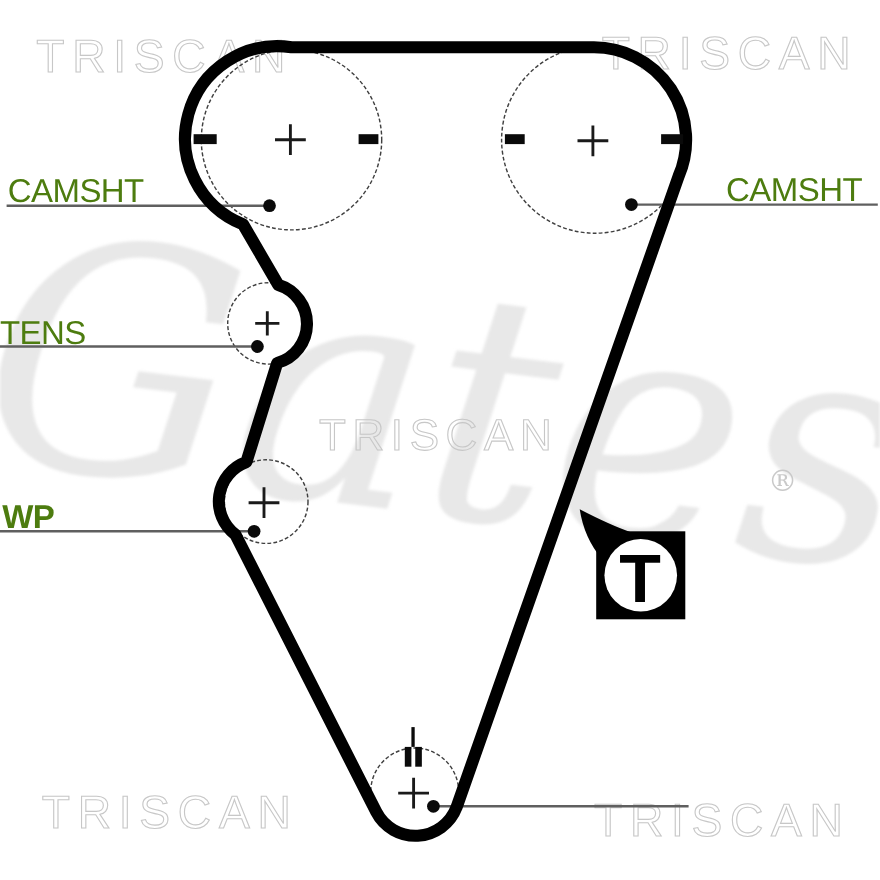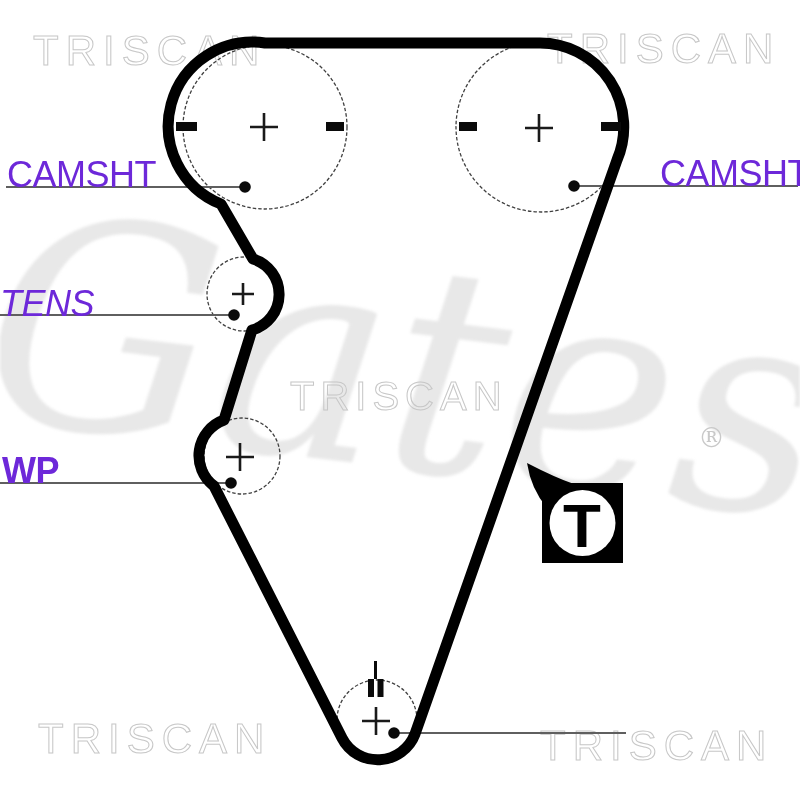--- a/index.html
+++ b/index.html
@@ -20,26 +20,26 @@
   .triscan.tr{left:547px;top:28px;}
   .triscan.ctr{left:290px;top:376px;font-size:40px;letter-spacing:6px;}
   .triscan.bl{left:38px;top:718px;}
   .triscan.br{left:540px;top:725px;}
   .reg-mark{
     position:absolute;left:698px;top:424px;font-size:27px;line-height:1;
     color:#c9c9c9;font-family:"DejaVu Serif",serif;
   }
   
   .lbl{
-    position:absolute;font-size:36px;line-height:25px;letter-spacing:-0.5px;
-    color:#6d28d9;white-space:nowrap;
+    position:absolute;font-size:30px;line-height:25px;letter-spacing:-0.5px;
+    color:#4d7c0f;white-space:nowrap;
   }
   .lbl.camsht-l{left:7px;top:162px;}
   .lbl.camsht-r{left:660px;top:161px;}
-  .lbl.tens{left:0px;top:291px;font-style:italic;}
+  .lbl.tens{left:0px;top:291px;}
   .lbl.wp{left:2px;top:458px;font-weight:bold;}
   .lbl.cransht{left:469px;top:705px;}
 </style>
 </head>
 <body>
 
 <div class="stage">
 
   <svg class="gates-wm" width="800" height="800" viewBox="0 0 800 800" aria-hidden="true">
     <g transform="rotate(7 400 420)">

